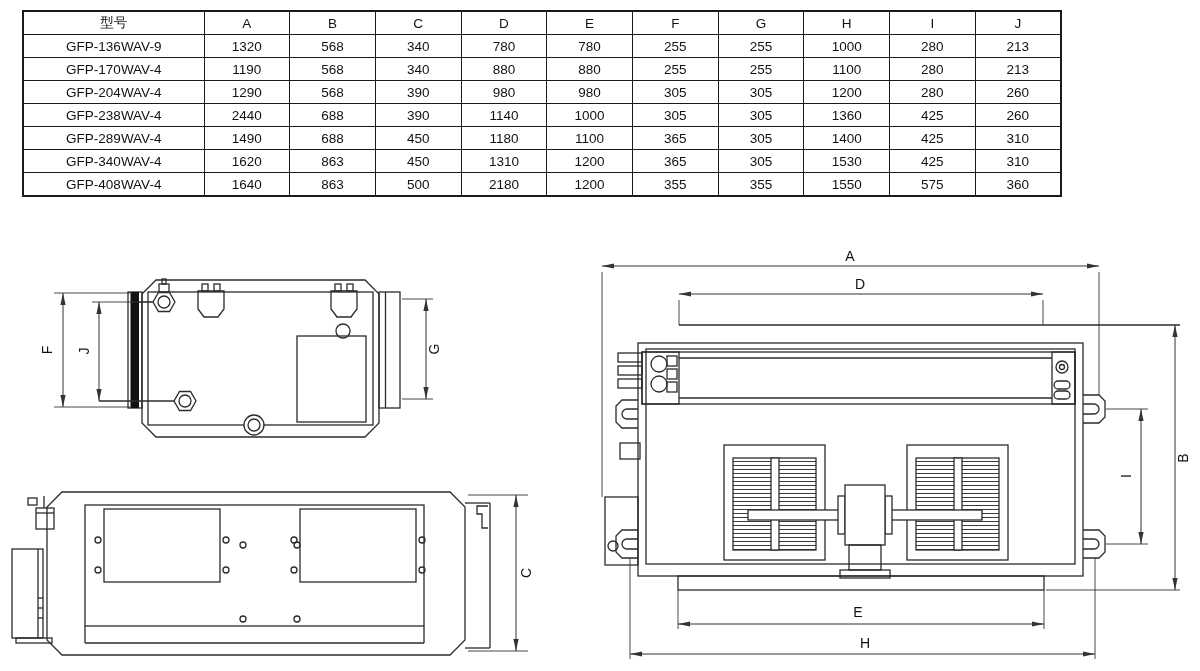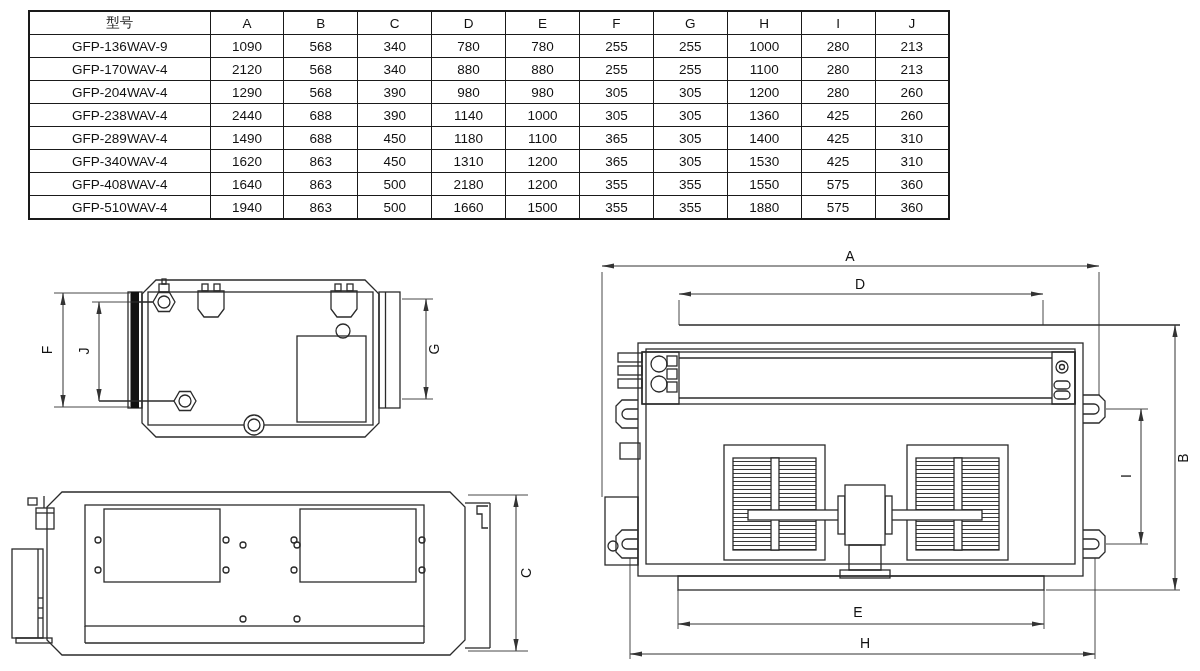--- a/index.html
+++ b/index.html
@@ -1,20 +1,20 @@
 <!DOCTYPE html>
 <html><head>
 <meta charset="utf-8">
 <style>
   html,body{margin:0;padding:0;background:#fff;}
   .canvas{position:relative;width:1200px;height:671px;background:#fff;overflow:hidden;
           font-family:"Liberation Sans","DejaVu Sans",sans-serif;}
   
-  table.spec{position:absolute;left:22px;top:10px;width:922px;border-collapse:collapse;
-             table-layout:fixed;border:2px solid #1a1a1a;margin-left:6px;}
+  table.spec{position:absolute;left:22px;top:10px;width:1040px;border-collapse:collapse;
+             table-layout:fixed;border:2px solid #1a1a1a;}
   table.spec th,table.spec td{border:1.4px solid #1a1a1a;height:22px;padding:0 2px;
              font-size:13.5px;font-weight:400;color:#111;text-align:center;white-space:nowrap;
              overflow:hidden;}
   table.spec col.model{width:181px;}
   
   svg{position:absolute;}
   .ln{stroke:#2b2b2b;stroke-width:1.3;fill:none;}
   .lnw{stroke:#2b2b2b;stroke-width:1.3;fill:#fff;}
   .blk{fill:#111;stroke:none;}
   .dim{stroke:#333;stroke-width:1;fill:none;}
@@ -52,34 +52,34 @@
         <th>F</th>
         <th>G</th>
         <th>H</th>
         <th>I</th>
         <th>J</th>
       </tr>
     </thead>
     <tbody>
         <tr>
           <td>GFP-136WAV-9</td>
-          <td>1090</td>
+          <td>1320</td>
           <td>568</td>
           <td>340</td>
           <td>780</td>
           <td>780</td>
           <td>255</td>
           <td>255</td>
           <td>1000</td>
           <td>280</td>
           <td>213</td>
         </tr>
         <tr>
           <td>GFP-170WAV-4</td>
-          <td>2120</td>
+          <td>1190</td>
           <td>568</td>
           <td>340</td>
           <td>880</td>
           <td>880</td>
           <td>255</td>
           <td>255</td>
           <td>1100</td>
           <td>280</td>
           <td>213</td>
         </tr>
@@ -138,33 +138,20 @@
         <tr>
           <td>GFP-408WAV-4</td>
           <td>1640</td>
           <td>863</td>
           <td>500</td>
           <td>2180</td>
           <td>1200</td>
           <td>355</td>
           <td>355</td>
           <td>1550</td>
-          <td>575</td>
-          <td>360</td>
-        </tr>
-        <tr>
-          <td>GFP-510WAV-4</td>
-          <td>1940</td>
-          <td>863</td>
-          <td>500</td>
-          <td>1660</td>
-          <td>1500</td>
-          <td>355</td>
-          <td>355</td>
-          <td>1880</td>
           <td>575</td>
           <td>360</td>
         </tr>
       </tbody>
   </table>
 
   <svg style="left:30px;top:265px" width="430" height="195" viewBox="30 265 430 195">
     <defs>
       <marker id="arr1" orient="auto-start-reverse" markerUnits="userSpaceOnUse" markerWidth="14" markerHeight="10" refX="12" refY="5">
         <path class="arr" d="M12,5 L0,2.4 L0,7.6 Z"></path>

